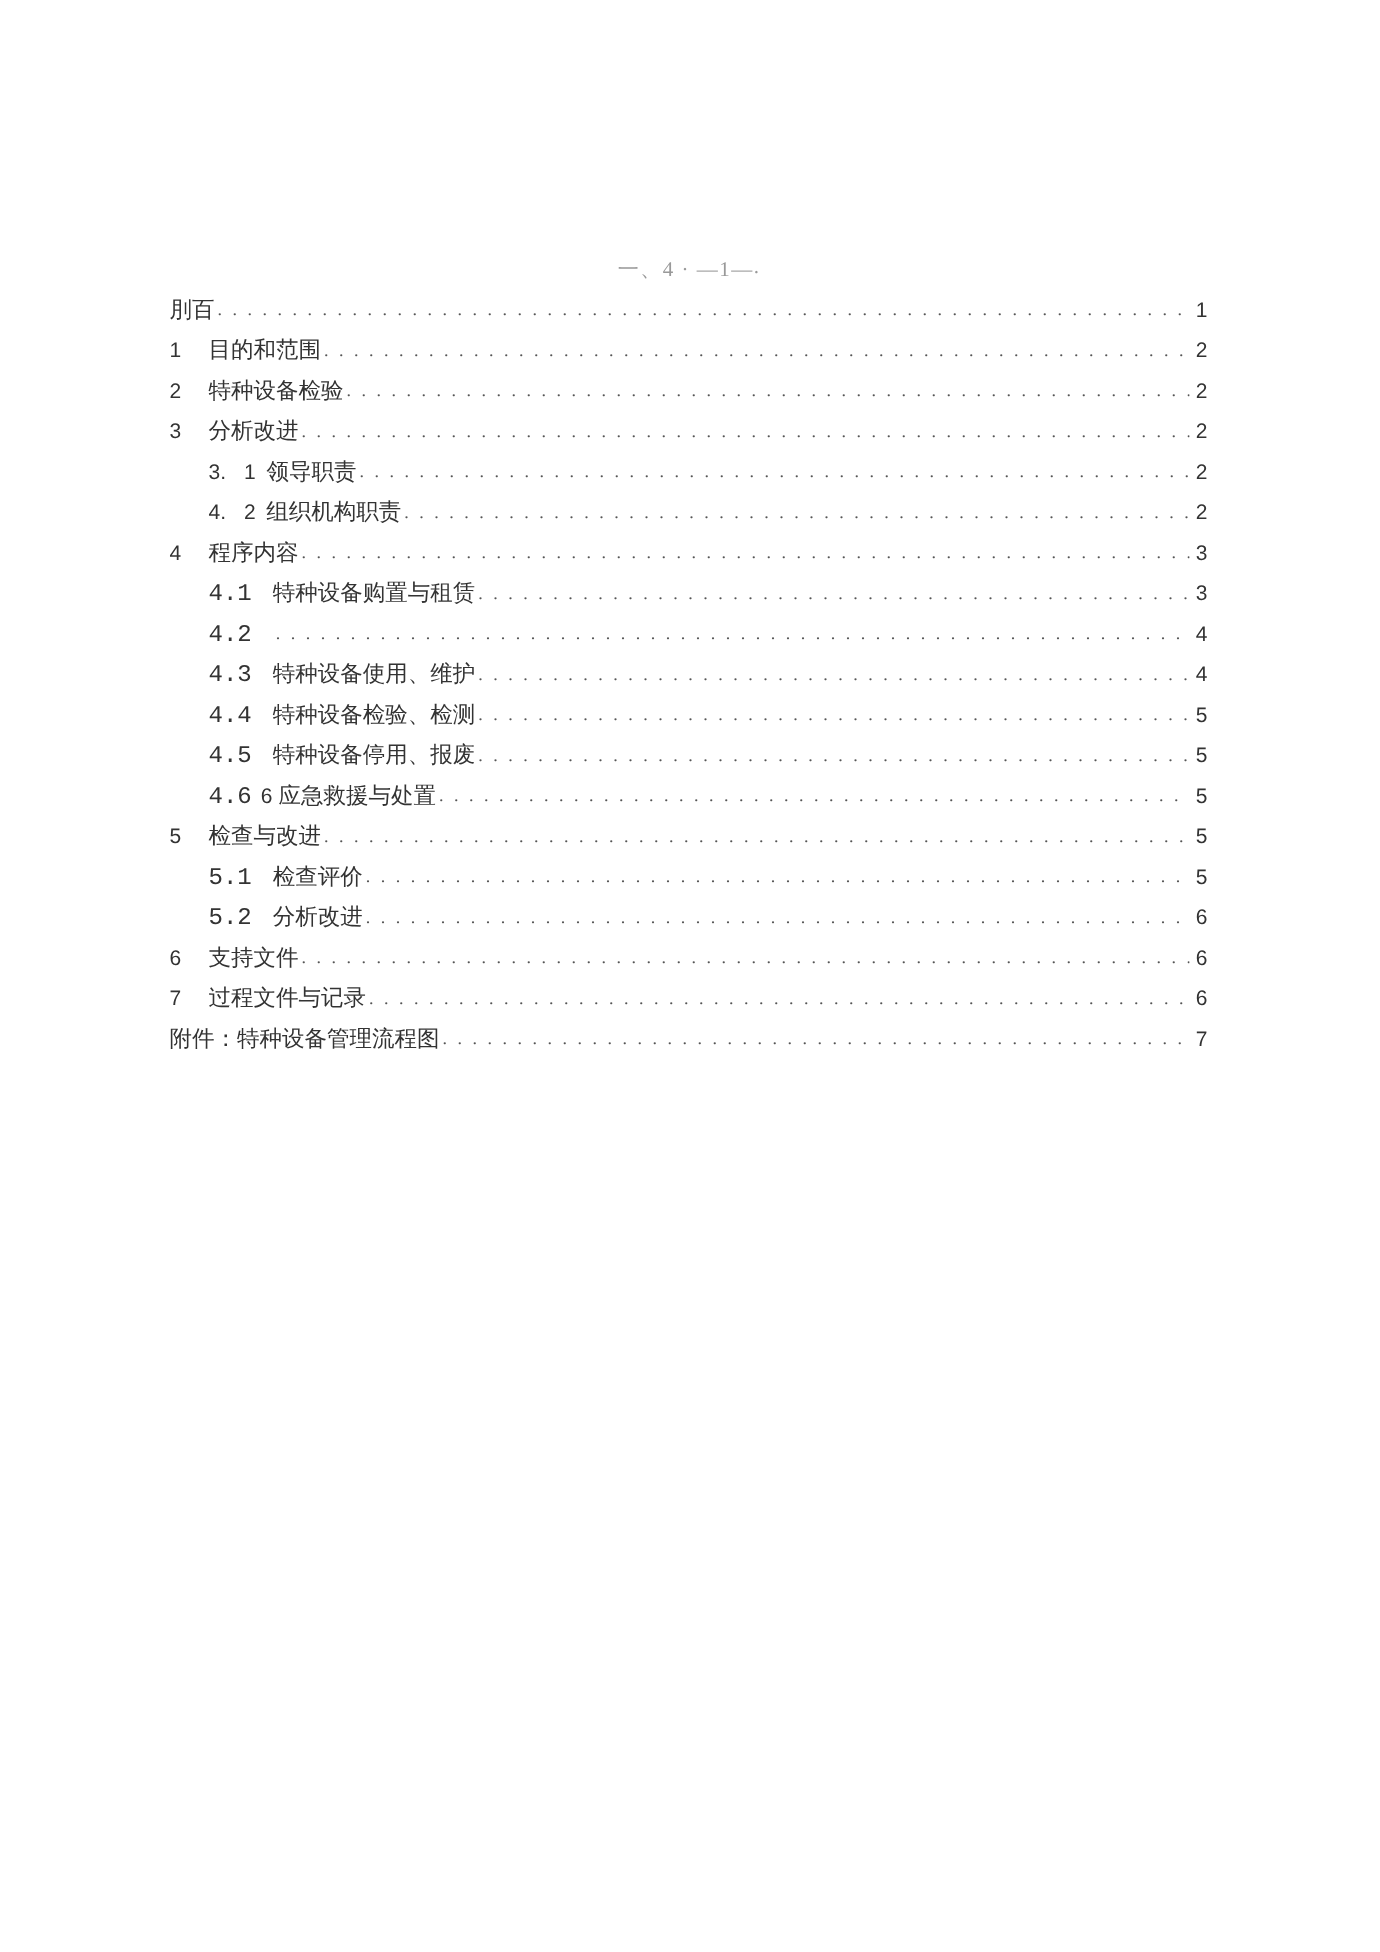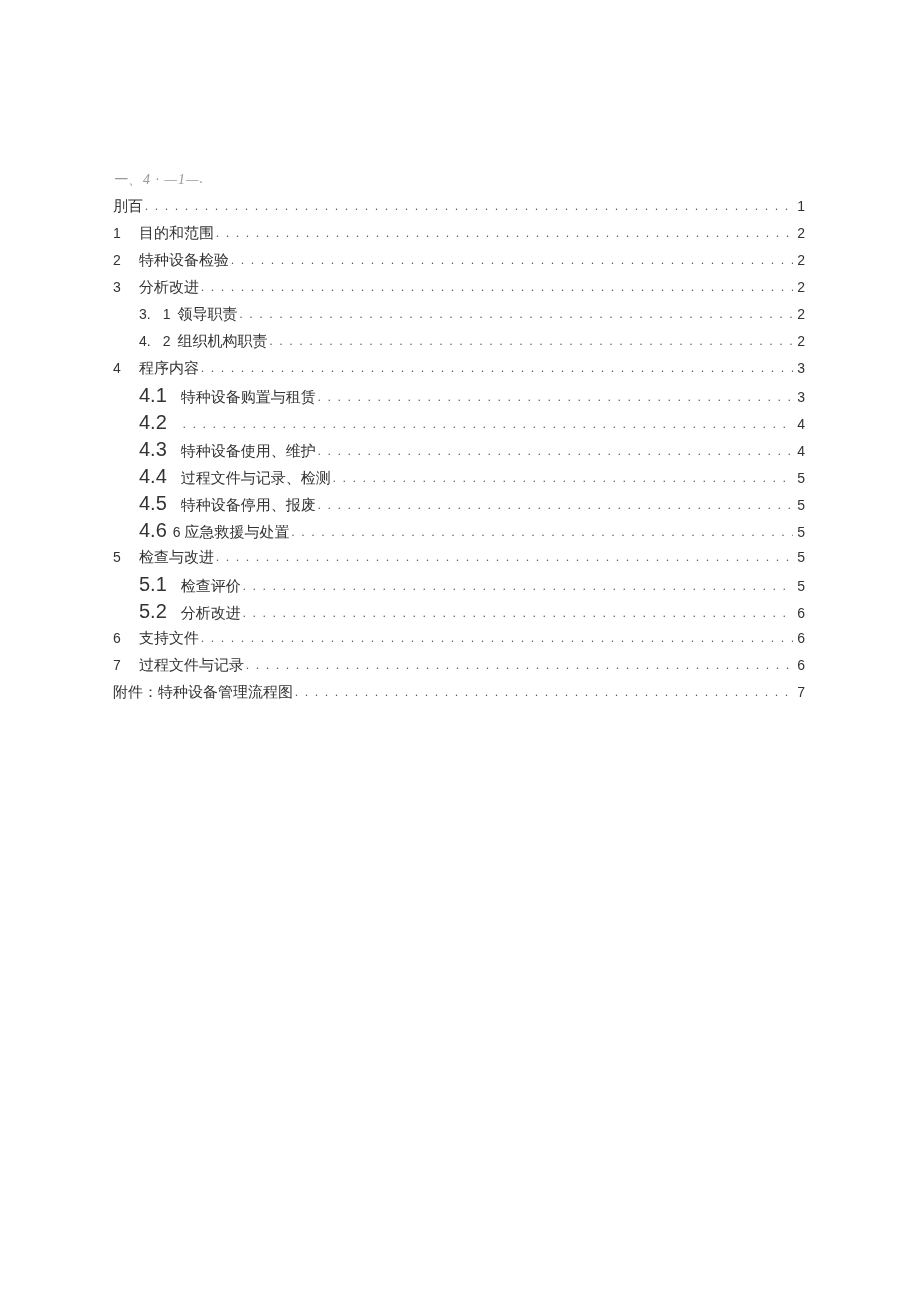--- a/index.html
+++ b/index.html
@@ -8,23 +8,22 @@
       height: 1301px;
       background: #fff;
       font-family: "SimSun", "宋体", serif;
       font-size: 15px;
       color: #333;
       padding: 171px 115px 0 113px;
       position: relative;
     }
     .header-line {
       display: flex;
-      justify-content: flex-start;
+      justify-content: center;
       margin-bottom: 4px;
-      font-style: italic;
     }
     .header-text {
       color: #999;
       font-size: 14px;
       letter-spacing: 1px;
     }
     .header-dot {
       color: #999;
       font-size: 14px;
     }
@@ -38,22 +37,22 @@
     }
     .num-col {
       width: 26px;
       flex: 0 0 auto;
       font-family: Arial, sans-serif;
       font-size: 14px;
     }
     .indent1 { padding-left: 26px; }
     .subnum {
       display: inline-block;
-      font-family: Liberation Sans, sans-serif;
-      font-size: 20px;
+      font-family: Liberation Mono, monospace;
+      font-size: 16px;
       margin-right: 14px;
     }
     .subnum-spaced {
       display: inline-block;
       font-family: Arial, sans-serif;
       font-size: 14px;
       margin-right: 6px;
       text-align: right;
     }
     .subnum-spaced .gap { display: inline-block; width: 12px; }
@@ -149,21 +148,21 @@
       <span class="page">4</span>
     </div>
     <div class="toc-entry indent1">
       <span class="subnum">4.3</span>
       <span class="title">特种设备使用、维护</span>
       <span class="dots"></span>
       <span class="page">4</span>
     </div>
     <div class="toc-entry indent1">
       <span class="subnum">4.4</span>
-      <span class="title">过程文件与记录、检测</span>
+      <span class="title">特种设备检验、检测</span>
       <span class="dots"></span>
       <span class="page">5</span>
     </div>
     <div class="toc-entry indent1">
       <span class="subnum">4.5</span>
       <span class="title">特种设备停用、报废</span>
       <span class="dots"></span>
       <span class="page">5</span>
     </div>
     <div class="toc-entry indent1">

